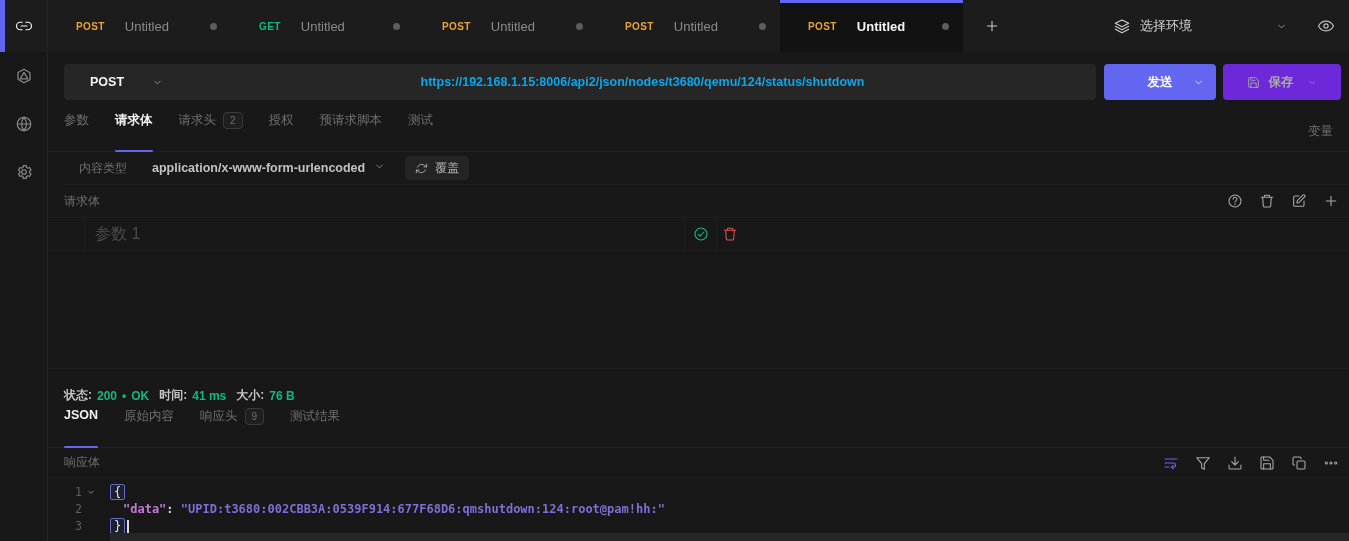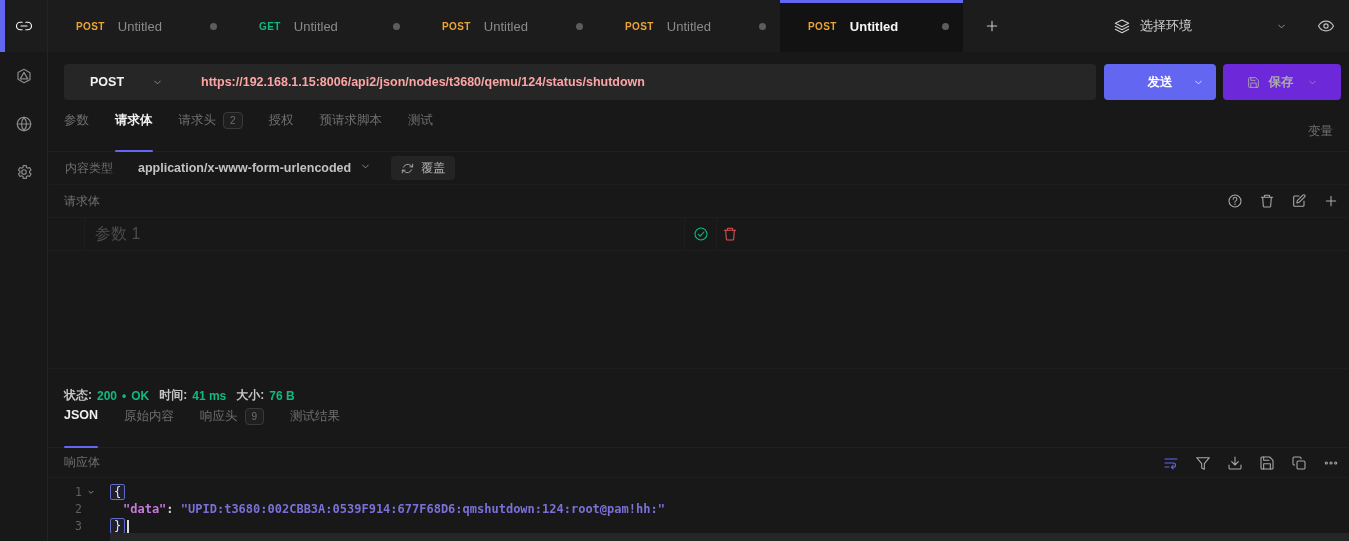--- a/index.html
+++ b/index.html
@@ -20,60 +20,60 @@
   .side-item { height:48px; display:flex; align-items:center; justify-content:center; color:#8a8a8a; cursor:pointer; }
   .side-item.first { height:52px; }
   .side-item.active { color:#f5f5f5; background:#1c1c1c; box-shadow:inset 5px 0 0 var(--accent); }
 
   
   .topbar { position:absolute; left:48px; top:0; right:0; height:52px; background:#1c1c1c; display:flex; align-items:stretch; }
   .tab { width:183px; display:flex; align-items:center; padding:0 14px 0 28px; position:relative; cursor:pointer; }
   .tab .method { font-size:10px; font-weight:700; letter-spacing:.4px; }
   .m-post { color:var(--method-post); }
   .m-get  { color:var(--method-get); }
-  .tab .title { margin-left:13px; font-size:13px; color:#8a8a8a; }
+  .tab .title { margin-left:20px; font-size:13px; color:#8a8a8a; }
   .tab .dot { margin-left:auto; width:7px; height:7px; border-radius:50%; background:#5d5d5d; }
   .tab.active { background:#121212; }
   .tab.active::before { content:""; position:absolute; left:0; top:0; right:0; height:3px; background:var(--accent); }
   .tab.active .title { color:#f5f5f5; font-weight:700; }
   .newtab { width:58px; display:flex; align-items:center; justify-content:center; color:#c9c9c9; cursor:pointer; }
   .topbar-right { margin-left:auto; display:flex; align-items:center; padding-right:8px; color:#c9c9c9; }
   .env-select { display:flex; align-items:center; gap:10px; cursor:pointer; font-size:13px; color:#d2d2d2; }
   .env-chev { margin-left:84px; color:#9a9a9a; cursor:pointer; }
   .eye-btn { margin-left:30px; margin-right:6px; color:#bdbdbd; cursor:pointer; }
 
   
   .url-row { position:absolute; left:48px; top:52px; right:0; height:60px; display:flex; align-items:center; padding:0 8px 0 16px; }
   .url-bar { flex:1; height:36px; min-width:0; background:#262626; border-radius:4px; display:flex; align-items:center; }
   .method-select { display:flex; align-items:center; gap:28px; padding:0 24px 0 26px; cursor:pointer; }
   .method-select .mlabel { font-size:12.5px; font-weight:700; color:#f2f2f2; }
   .method-select .chev { color:#8f8f8f; }
-  .url-input { flex:1; min-width:0; background:transparent; border:0; outline:0; color:#fca5a5;
-               font-family:inherit; font-size:12.5px; font-weight:600; padding:0 12px 0 14px; }
+  .url-input { flex:1; min-width:0; background:transparent; border:0; outline:0; color:#0ea5e9;
+               font-family:inherit; font-size:12.5px; font-weight:600; padding:0 12px 0 14px;text-align:center; }
   .send-btn { width:112px; height:36px; margin-left:8px; background:var(--accent); border:0; border-radius:4px;
               color:#fff; font-weight:700; font-size:12.5px; font-family:inherit; position:relative; cursor:pointer; }
   .send-btn .chev { position:absolute; right:12px; top:13px; color:#e4e4ff; }
   .save-btn { width:118px; height:36px; margin-left:7px; background:#6d28d9; border:0; border-radius:4px;
               color:#ababab; font-weight:600; font-size:12.5px; font-family:inherit;
               display:flex; align-items:center; justify-content:center; gap:9px; cursor:pointer; }
   .save-btn .chev { margin-left:4px; color:#8f8f8f; }
 
   
   .seg-tabs { position:absolute; left:48px; right:0; height:40px; display:flex; align-items:stretch; border-bottom:1px solid #202020; }
   .seg-tabs.req { top:112px; }
   .seg-tabs.resp { top:408px; }
   .seg-tab { display:flex; align-items:flex-start; padding:0 13px; font-size:12.5px; color:#6f6f6f; position:relative; cursor:pointer; }
   .seg-tab:first-child { margin-left:3px; }
   .seg-tab.active { color:#f0f0f0; font-weight:700; }
   .seg-tab.active::after { content:""; position:absolute; left:13px; right:13px; bottom:-1px; height:2px; border-radius:1px; background:var(--accent); }
   .badge { margin-left:7px; font-size:10px; line-height:1; padding:3px 6px 2px; border:1px solid #3a3a3a; border-radius:4px; color:#6f6f6f; background:#1f1f1f; }
   .seg-right { margin-left:auto; padding-right:16px; display:flex; align-items:center; font-size:12.5px; color:#6f6f6f; cursor:pointer; }
 
   
-  .ct-row { position:absolute; left:49px; right:0; top:152px; height:33px; display:flex; align-items:center; padding-left:16px; border-bottom:1px solid #1e1e1e; }
+  .ct-row { position:absolute; left:63px; right:0; top:152px; height:33px; display:flex; align-items:center; padding-left:16px; border-bottom:1px solid #1e1e1e; }
   .ct-label { color:#6f6f6f; }
   .ct-select { margin-left:25px; display:flex; align-items:flex-start; gap:9px; cursor:pointer; }
   .ct-select .val { color:#c2c2c2; font-weight:600; font-size:12.5px; }
   .ct-select .chev { color:#8f8f8f; }
   .override-btn { margin-left:20px; height:24px; padding:0 10px; background:#242424; border:0; border-radius:4px;
                   color:#b3b3b3; font-family:inherit; font-size:12px; display:flex; align-items:center; gap:7px; cursor:pointer; }
 
   
   .sect-row { position:absolute; left:48px; right:0; display:flex; align-items:center; padding-left:16px; }
   .sect-row.req-body { top:185px; height:33px; border-bottom:1px solid #1e1e1e; }

